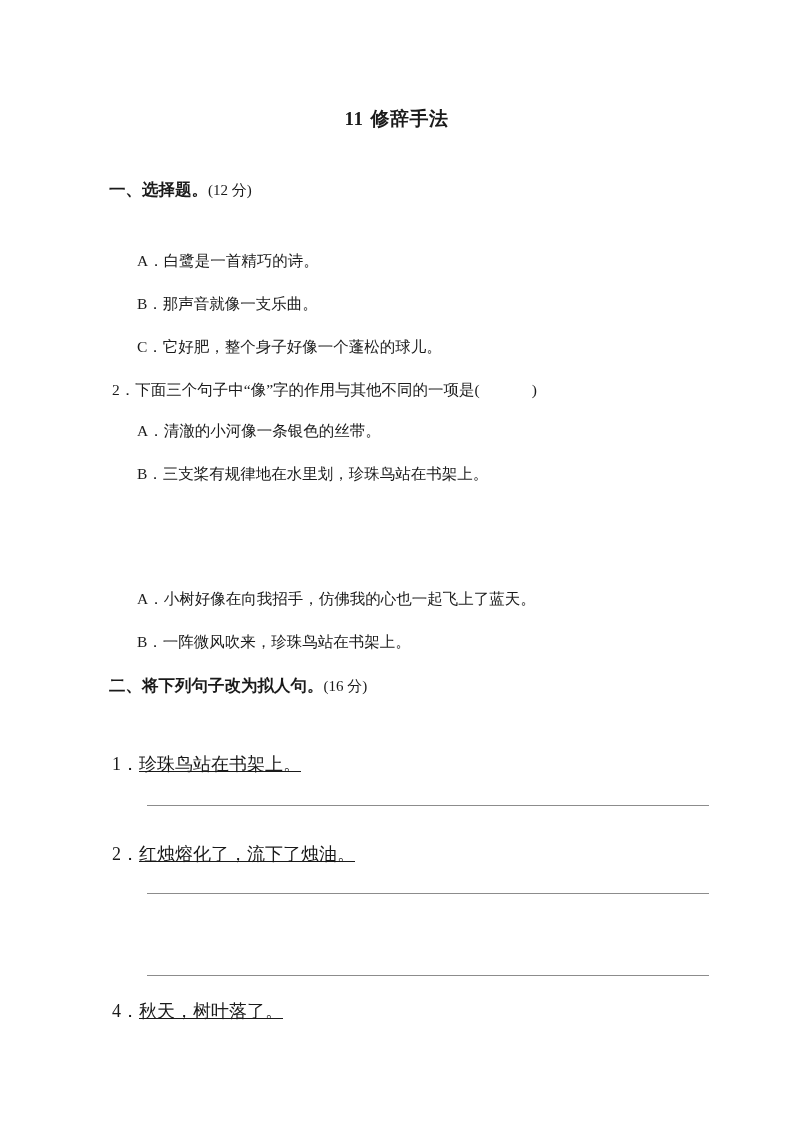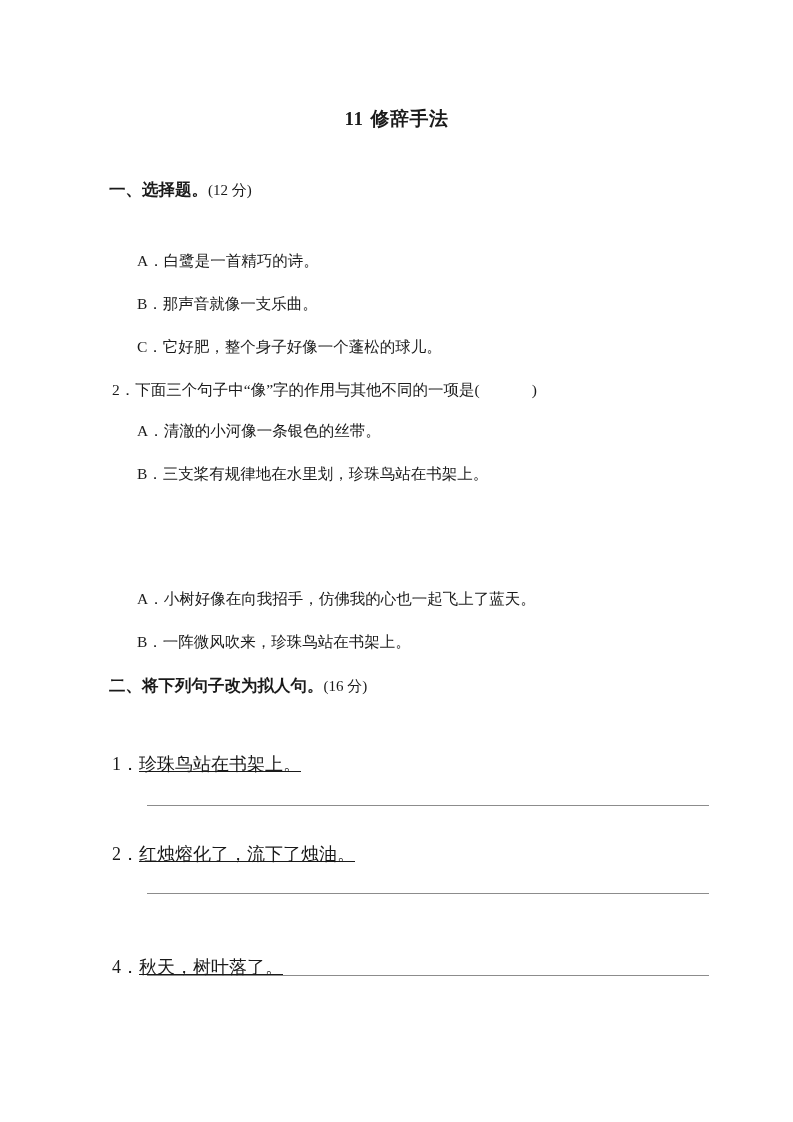--- a/index.html
+++ b/index.html
@@ -174,17 +174,17 @@
   </div>
   <div class="answer-rule" style="top:805px;"></div>
 
   <div class="item" style="top:843px;">
     <span class="inum">2．</span><span>红烛熔化了，流下了烛油。</span>
   </div>
   <div class="answer-rule" style="top:893px;"></div>
 
   <div class="answer-rule" style="top:975px;"></div>
 
-  <div class="item" style="top:956px;">
+  <div class="item" style="top:1000px;">
     <span class="inum">4．</span><span>秋天，树叶落了。</span>
   </div>
 
 </div>
 
 </body></html>

